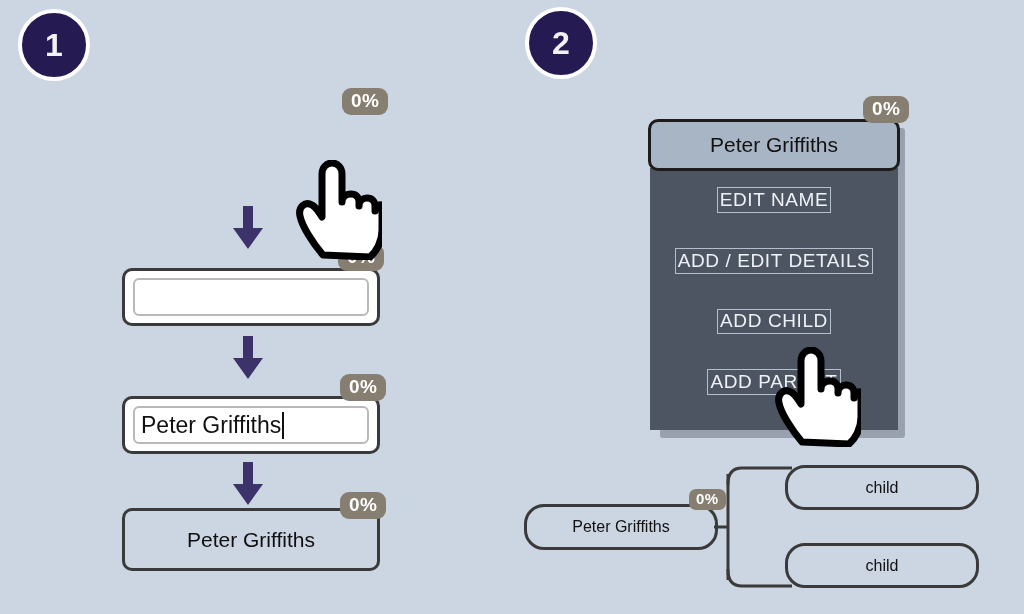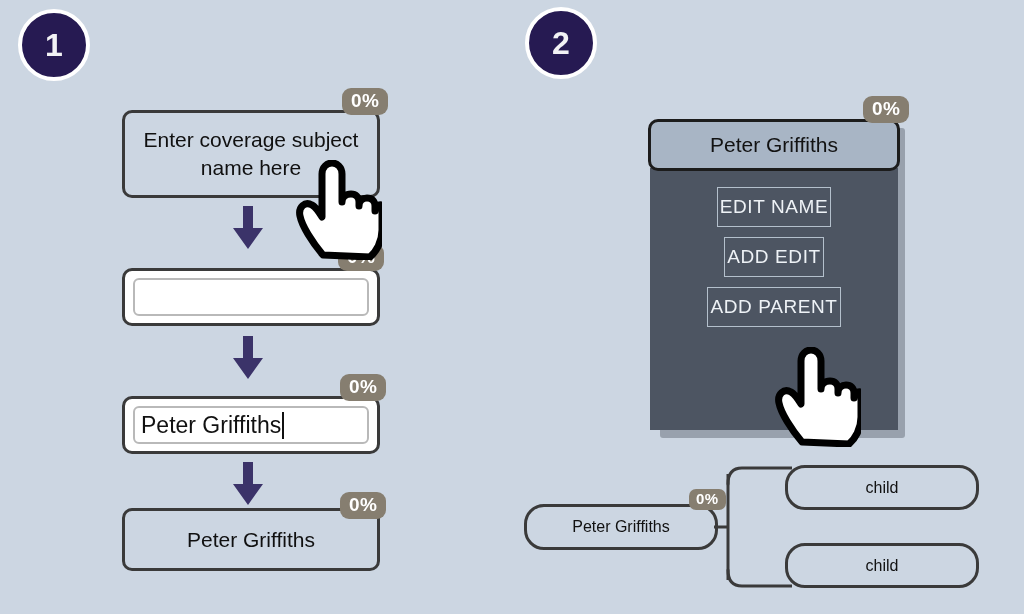--- a/index.html
+++ b/index.html
@@ -180,21 +180,21 @@
     box-sizing: border-box;
     border: 1px solid #b4c0cc;
     color: #eef2f6;
     font-size: 19px;
     letter-spacing: 0.6px;
     height: 40px;
     display: flex;
     align-items: center;
     justify-content: flex-start;
     padding: 0 2px;
-    margin-bottom: 10px;
+    margin-bottom: 35px;
     background: transparent;
     white-space: nowrap;
   }
 
   
   .tree-box {
     position: absolute;
     box-sizing: border-box;
     border: 3px solid #3a3a3a;
     border-radius: 20px;
@@ -229,23 +229,20 @@
 </style>
 </head>
 <body>
 
 <div class="stage">
 
   <div class="step-circle" id="step-1">
     <span>1</span>
   </div>
 
-  <div class="node-box" id="prompt-box">
-    <span class="node-text">Enter coverage subject name here</span>
-  </div>
   <div class="pct-badge" style="left:342px; top:88px;">0%</div>
 
   <div class="down-arrow" style="left:230px; top:206px;">
     <svg width="36" height="46" viewBox="0 0 36 46" xmlns="http://www.w3.org/2000/svg">
       <polygon points="13,0 23,0 23,22 33,22 18,43 3,22 13,22" fill="#3b3369"></polygon>
     </svg>
   </div>
 
   <div class="input-shell" id="empty-input-shell">
     <div class="input-field">
@@ -299,21 +296,24 @@
   <div id="menu-header">
     <span>Peter Griffiths</span>
   </div>
   <div class="pct-badge" style="left:863px; top:96px;">0%</div>
 
   <div id="menu-body">
     <div class="menu-btn">
       <span>EDIT NAME</span>
     </div>
     <div class="menu-btn">
-      <span>ADD EDIT</span>
+      <span>ADD / EDIT DETAILS</span>
+    </div>
+    <div class="menu-btn">
+      <span>ADD CHILD</span>
     </div>
     <div class="menu-btn">
       <span>ADD PARENT</span>
     </div>
   </div>
 
   <div class="hand-cursor" id="cursor-step2">
     <svg width="86" height="100" viewBox="0 0 86 100" xmlns="http://www.w3.org/2000/svg">
       <path d="M27,95 C16,82 6,66 4,56 C2,47 9,41 16,45 C20,47 23,52 26,57
                L26,14 C26,7 31,3 36,3 C41,3 46,7 46,14 L46,42

